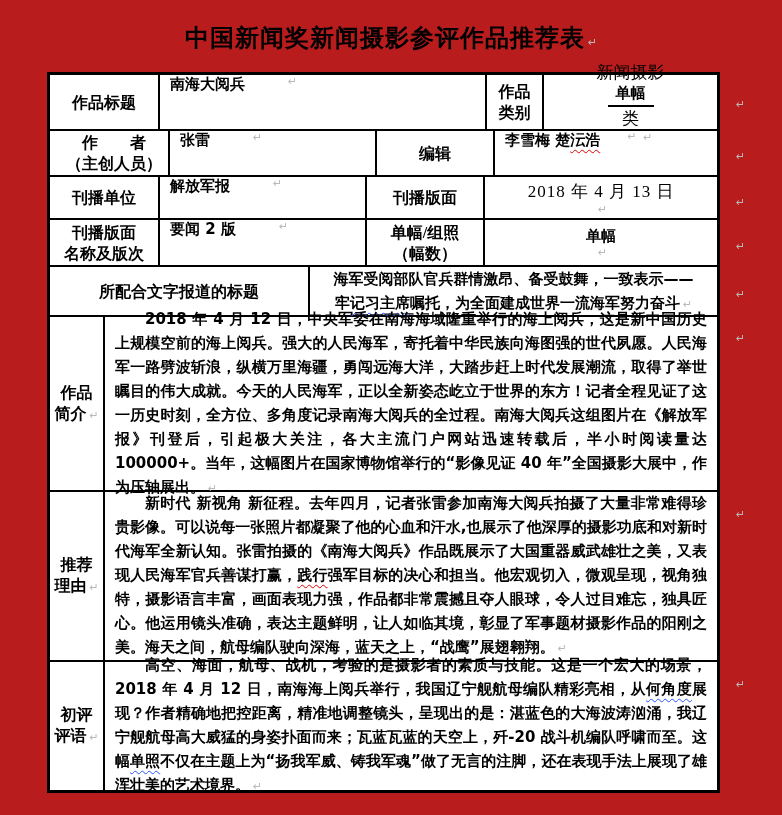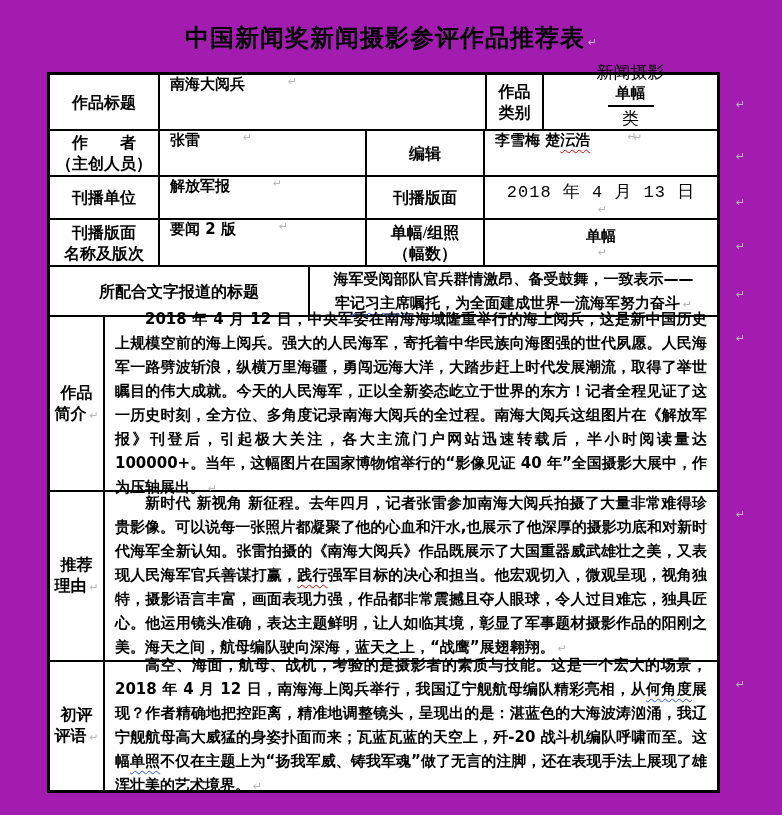--- a/index.html
+++ b/index.html
@@ -1,17 +1,17 @@
 <!DOCTYPE html>
 <html><head>
 <meta charset="utf-8">
 <style>
   html,body { margin:0; padding:0; background:#ffffff; }
   .page {
-    position:relative; width:782px; height:815px; background:#a21caf;
+    position:relative; width:782px; height:815px; background:#b91c1c;
     font-family:"Liberation Serif","DejaVu Serif",serif; color:#000;
     overflow:hidden;
   }
   .doc-title-wrap { position:absolute; top:22px; left:0; width:100%; text-align:center; }
   .doc-title {
     display:inline; font-size:24px; font-weight:bold; letter-spacing:1px;
     font-family:"Liberation Serif","DejaVu Serif",serif;
   }
   .mark {
     color:#b9b9b9; font-size:11px; font-weight:400;
@@ -30,21 +30,21 @@
   .w-l1 { width:108px; flex:0 0 108px; }
   .w-v1 { width:327px; flex:0 0 327px; }
   .w-c1 { width:57px;  flex:0 0 57px; }
   .w-v2 { width:207px; flex:0 0 207px; }
   .w-l3 { width:118px; flex:0 0 118px; }
   .w-r5 { width:258px; flex:0 0 258px; }
   .w-sec{ width:53px;  flex:0 0 53px; }
   .flex1 { flex:1 1 auto; }
 
   
-  .h-r1 { height:54px; } .h-r2 { height:44px; } .h-r3 { height:41px; }
+  .h-r1 { height:54px; } .h-r2 { height:44px;padding-left:10px; } .h-r3 { height:41px; }
   .h-r4 { height:45px; } .h-r5 { height:48px; }
   .h-s1 { height:173px; } .h-s2 { height:168px; } .h-s3 { height:128px; }
 
   .label {
     display:flex; flex-direction:column; align-items:center; justify-content:center;
     text-align:center; font-weight:600; font-size:16px; line-height:21px;
     font-family:"Liberation Serif","DejaVu Serif",serif;
   }
   .value-left {
     display:flex; padding-left:10px;
@@ -52,21 +52,21 @@
   }
   .value-center {
     display:flex; align-items:center; justify-content:center; text-align:center;
     font-family:"DejaVu Sans","Liberation Sans",sans-serif; font-weight:700; font-size:15px;flex-direction:column;
   }
   .serif-val { font-family:"Liberation Serif","DejaVu Serif",serif; font-weight:500; font-size:17px; }
   .emph {
     font-family:"DejaVu Sans","Liberation Sans",sans-serif; font-weight:700; font-size:15px;
     border-bottom:2px solid #000; padding:0 8px 2px 8px; margin:0 4px;
   }
-  .date-val { font-family:Liberation Mono, monospace; font-weight:500; font-size:17px; letter-spacing:1px; }
+  .date-val { font-family:Liberation Serif, serif; font-weight:500; font-size:17px; letter-spacing:1px; }
 
   .para-cell { display:flex; align-items:center; padding:2px 10px;justify-content:flex-end; }
   .para {
     text-align:justify; text-indent:2em; width:100%;
     font-family:"DejaVu Sans","Liberation Sans",sans-serif; font-weight:700;
     font-size:15px; line-height:24px;
   }
   .center-lines {
     display:flex; flex-direction:column; align-items:center; justify-content:center;
     width:100%; text-align:center; line-height:24px;

